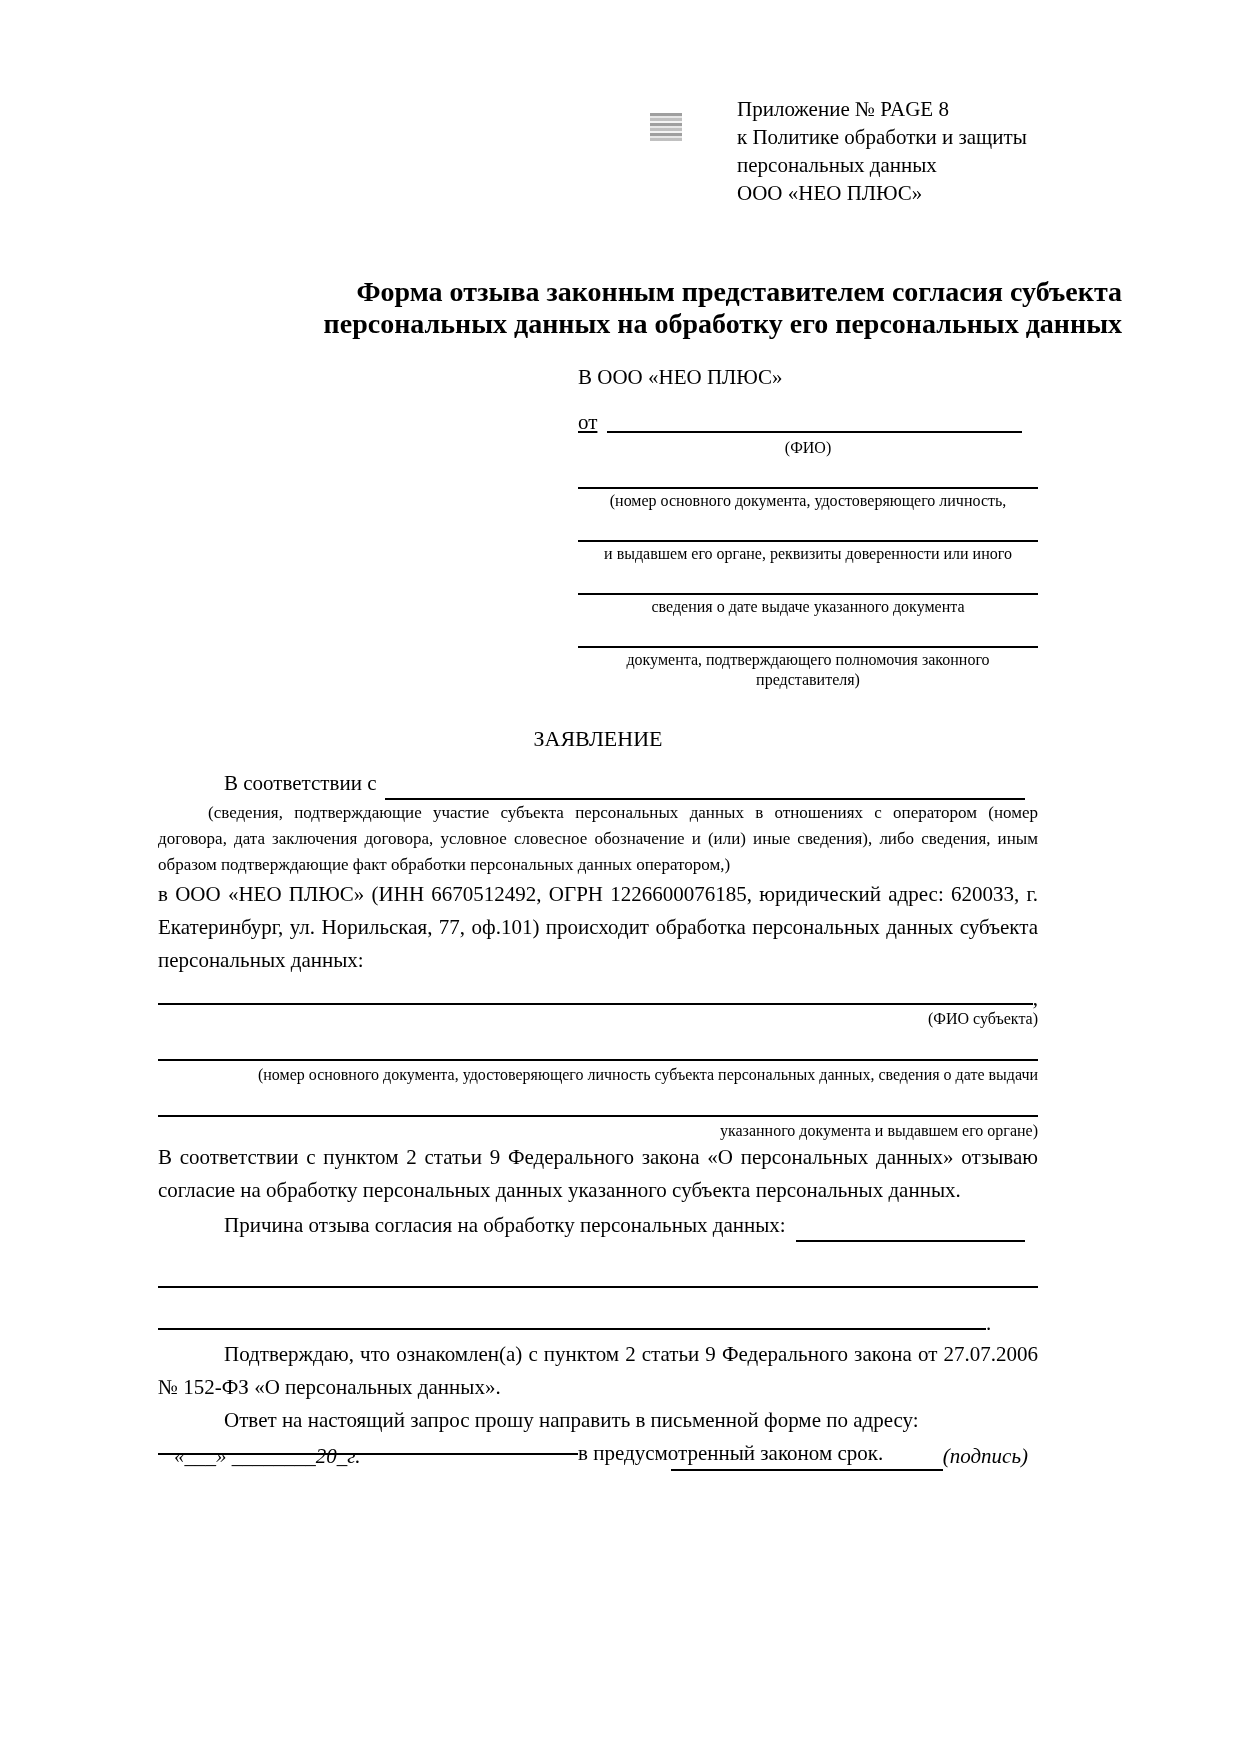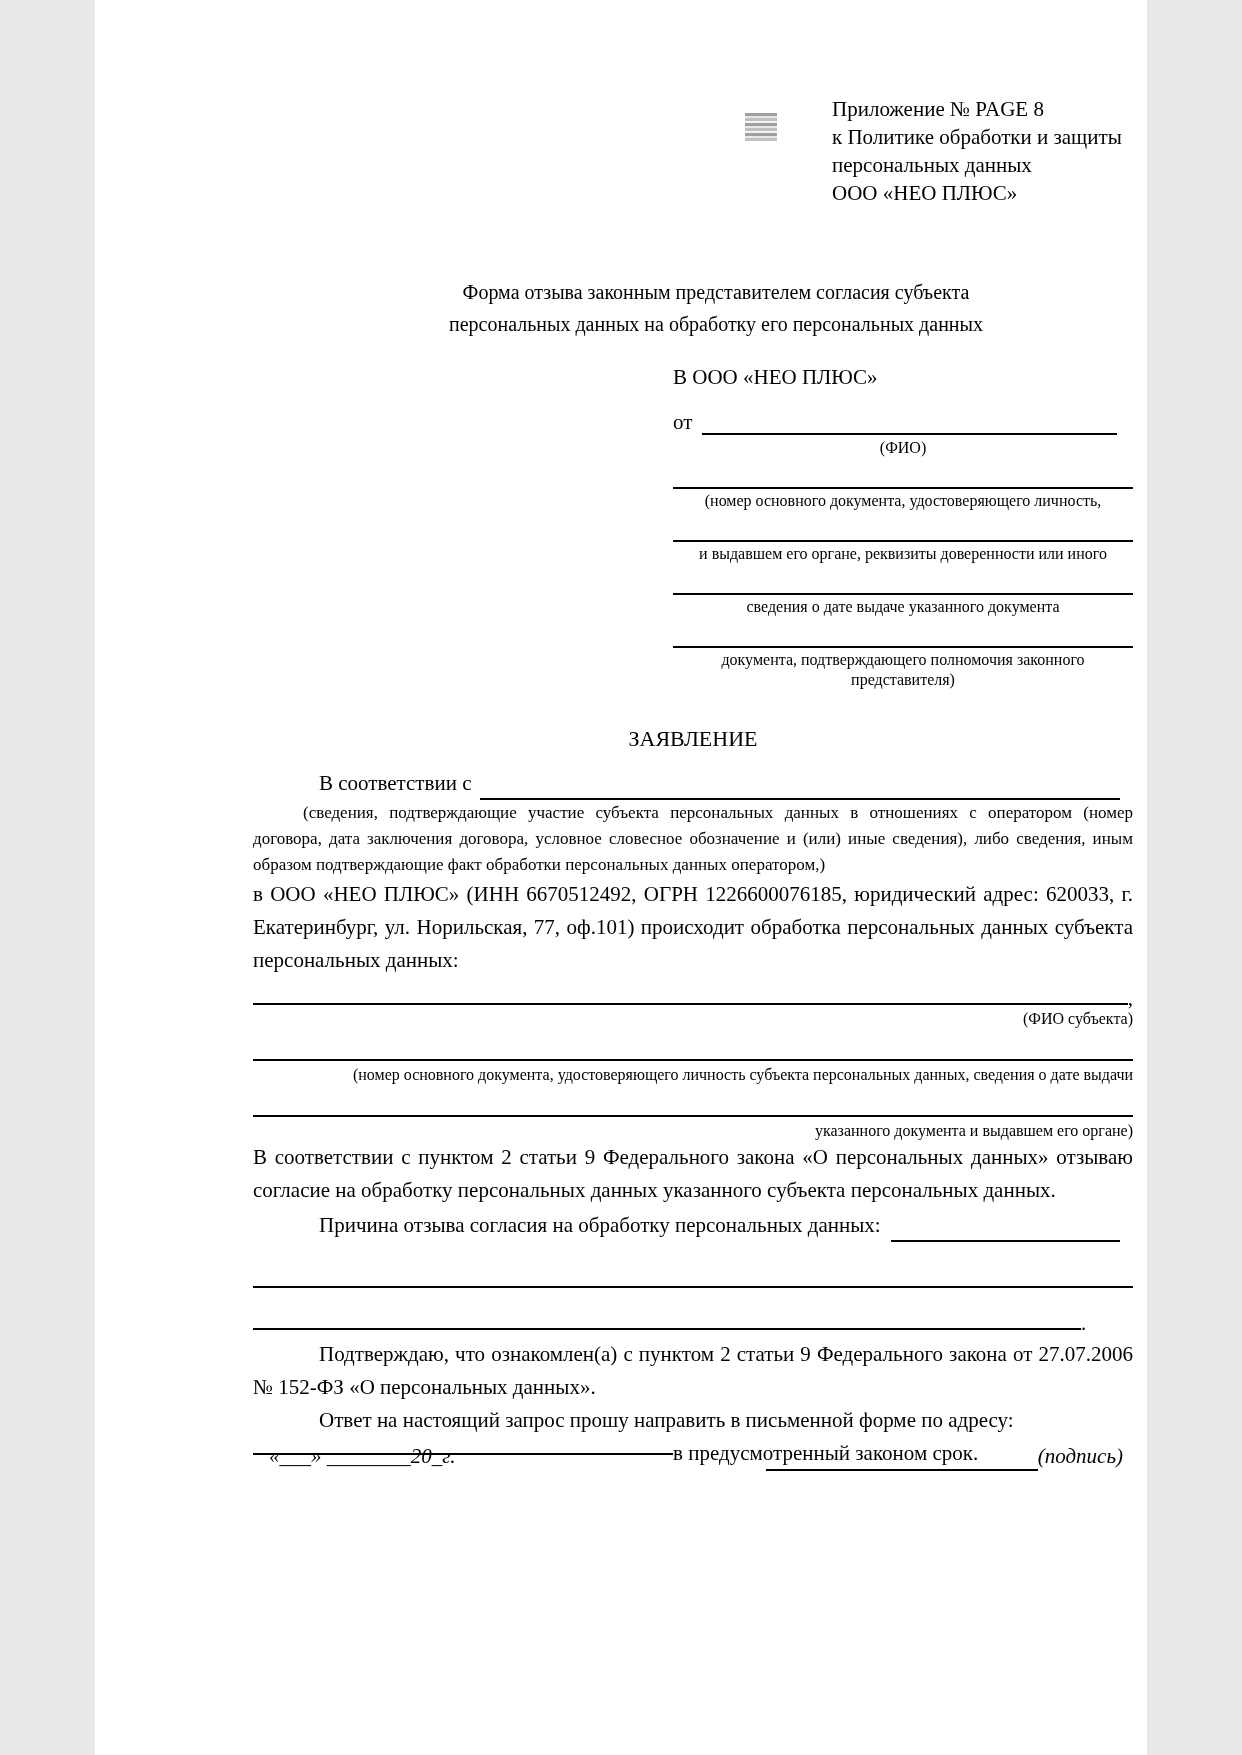--- a/index.html
+++ b/index.html
@@ -1,19 +1,19 @@
 <!DOCTYPE html>
 <html lang="ru"><head>
 <meta charset="utf-8">
 <style>
   * { margin: 0; padding: 0; box-sizing: border-box; }
   html, body { background: #e9e9e9; }
   .page {
     position: relative;
-    width: 1052px;
+    width: 1242px;
     height: 1755px;
     margin: 0 auto;
     background: #ffffff;
     color: #000000;
     font-family: "Liberation Serif", "DejaVu Serif", serif;
     overflow: hidden;
   }
 
   
   .hdr-right {
@@ -39,37 +39,37 @@
         #f2f2f2 8px, #f2f2f2 10px);
     opacity: .85;
   }
 
   
   .title {
     position: absolute;
     top: 276px;
     left: 120px;
     width: 1002px;
-    text-align: center;
-    font-weight: normal;
-    font-size: 20px;
+    text-align: right;
+    font-weight: bold;
+    font-size: 28px;
     line-height: 32px;
   }
 
   
   .addressee {
     position: absolute;
     top: 364px;
     left: 578px;
     width: 460px;
     font-size: 21px;
     line-height: 27px;
   }
   .to-line { margin-bottom: 18px; }
-  .from-row { display: flex; align-items: center; padding-right: 16px; }
+  .from-row { display: flex; align-items: flex-start; padding-right: 16px; text-decoration: underline; }
   .from-label { flex: 0 0 auto; padding-right: 10px; }
   .fill-line { flex: 1 1 auto; border-bottom: 2px solid #000; height: 24px; }
   .a-caption {
     text-align: center;
     font-size: 16px;
     line-height: 20px;
     margin-top: 2px;
   }
   .a-field { margin-top: 29px; }
   .a-line { border-bottom: 2px solid #000; height: 0; }

